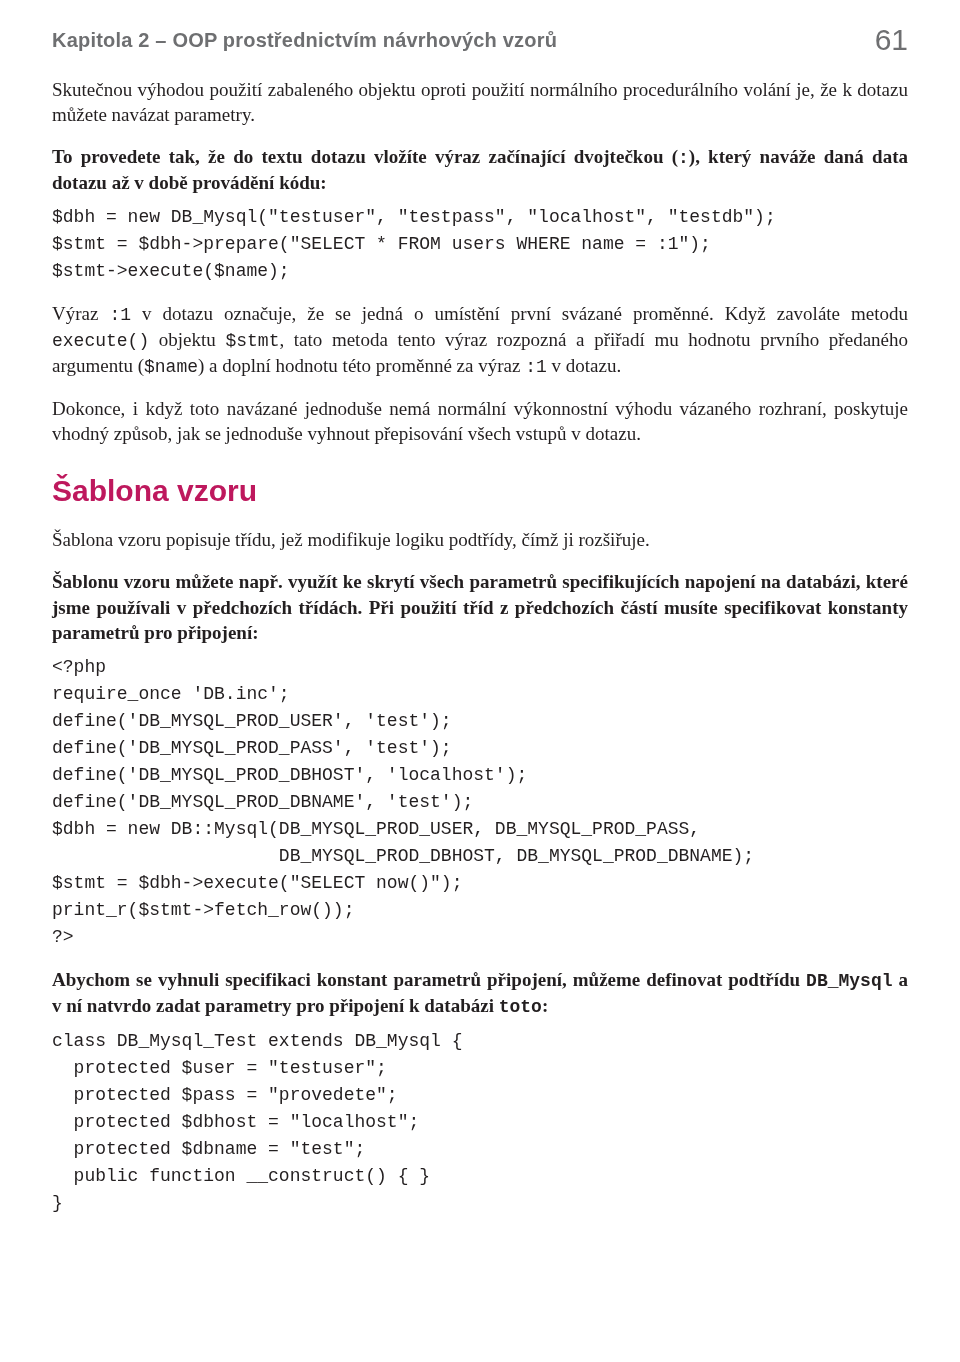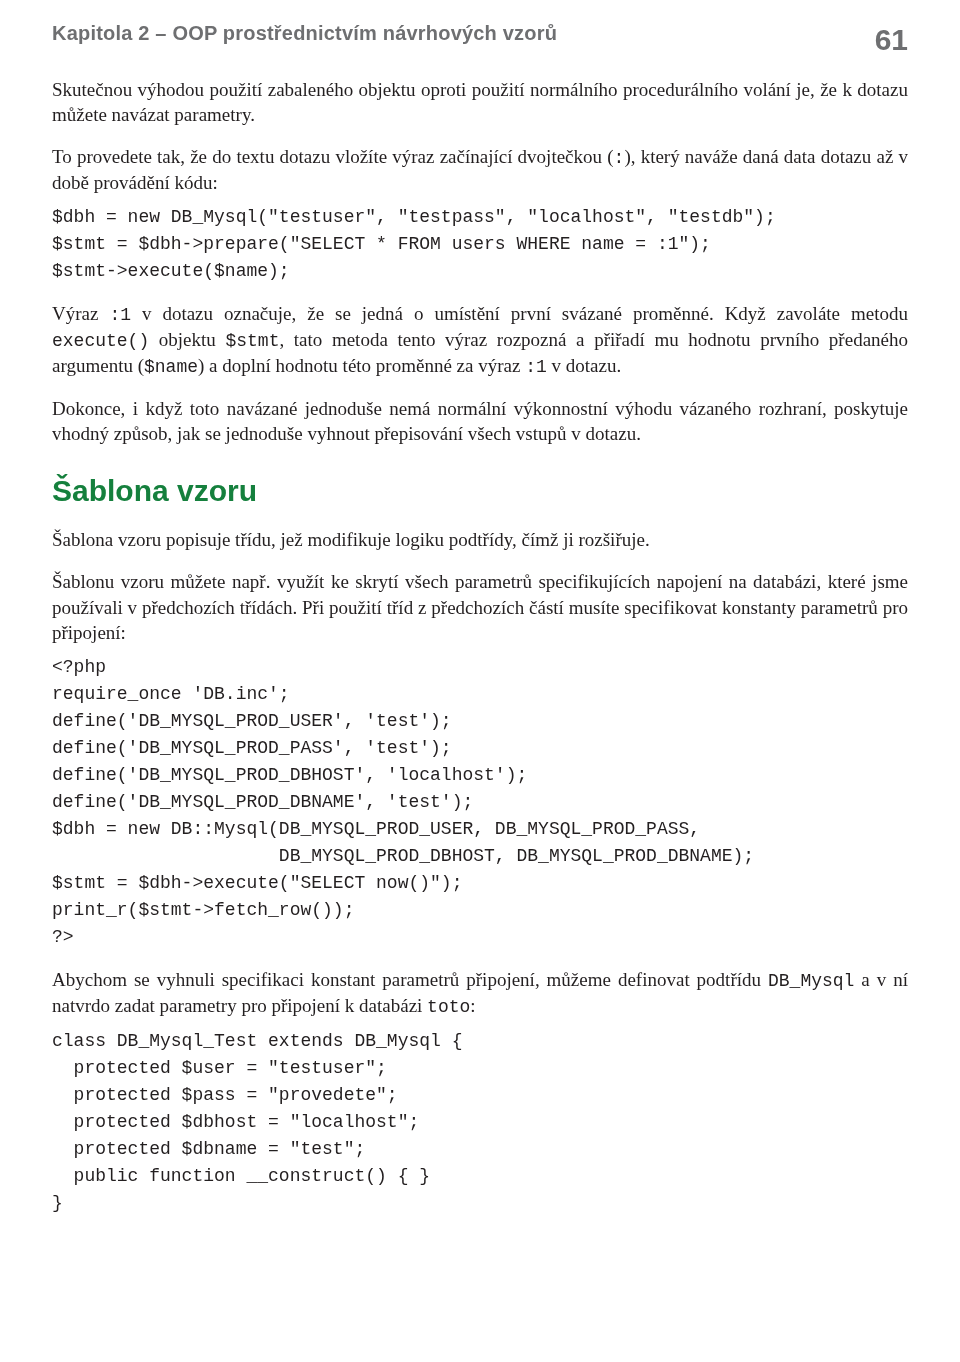--- a/index.html
+++ b/index.html
@@ -13,58 +13,58 @@
     font-family: Georgia, "Times New Roman", serif;
     color: #231f20;
     font-size: 19px;
     line-height: 1.35;
     padding: 20px 52px 40px 52px;
     box-sizing: border-box;
   }
   .header {
     display: flex;
     justify-content: space-between;
-    align-items: flex-start;
+    align-items: center;
     margin-bottom: 12px;
   }
   .header-title {
     font-family: -apple-system, "Segoe UI", Arial, sans-serif;
     font-weight: 700;
     color: #6e6f71;
     font-size: 20px;
     letter-spacing: 0.2px;
   }
   .header-page {
     font-family: -apple-system, "Segoe UI", Arial, sans-serif;
-    font-weight: 700;
+    font-weight: 400;
     color: #6e6f71;
     font-size: 30px;
   }
   p {
     margin: 16px 0 14px 0;
     text-align: justify;
   }
-  p.nosep { margin-bottom: 4px; }
+  p.nosep { margin-bottom: 4px; font-weight: bold; }
   .code {
     font-family: "Courier New", Courier, monospace;
     font-size: 18px;
     white-space: pre;
     line-height: 1.5;
     margin: 8px 0 16px 0;
   }
   .code-inline {
     font-family: "Courier New", Courier, monospace;
     font-size: 18px;
   }
   h2.section {
     font-family: -apple-system, "Segoe UI", Arial, sans-serif;
     font-weight: 700;
     font-size: 30px;
     margin: 24px 0 8px 0;
-    color: #15803d;
+    color: #be185d;
   }
 </style>
 </head>
 <body>
 
 <div class="header">
   <span class="header-title">Kapitola 2 – OOP prostřednictvím návrhových vzorů</span>
   <span class="header-page">61</span>
 </div>
 

